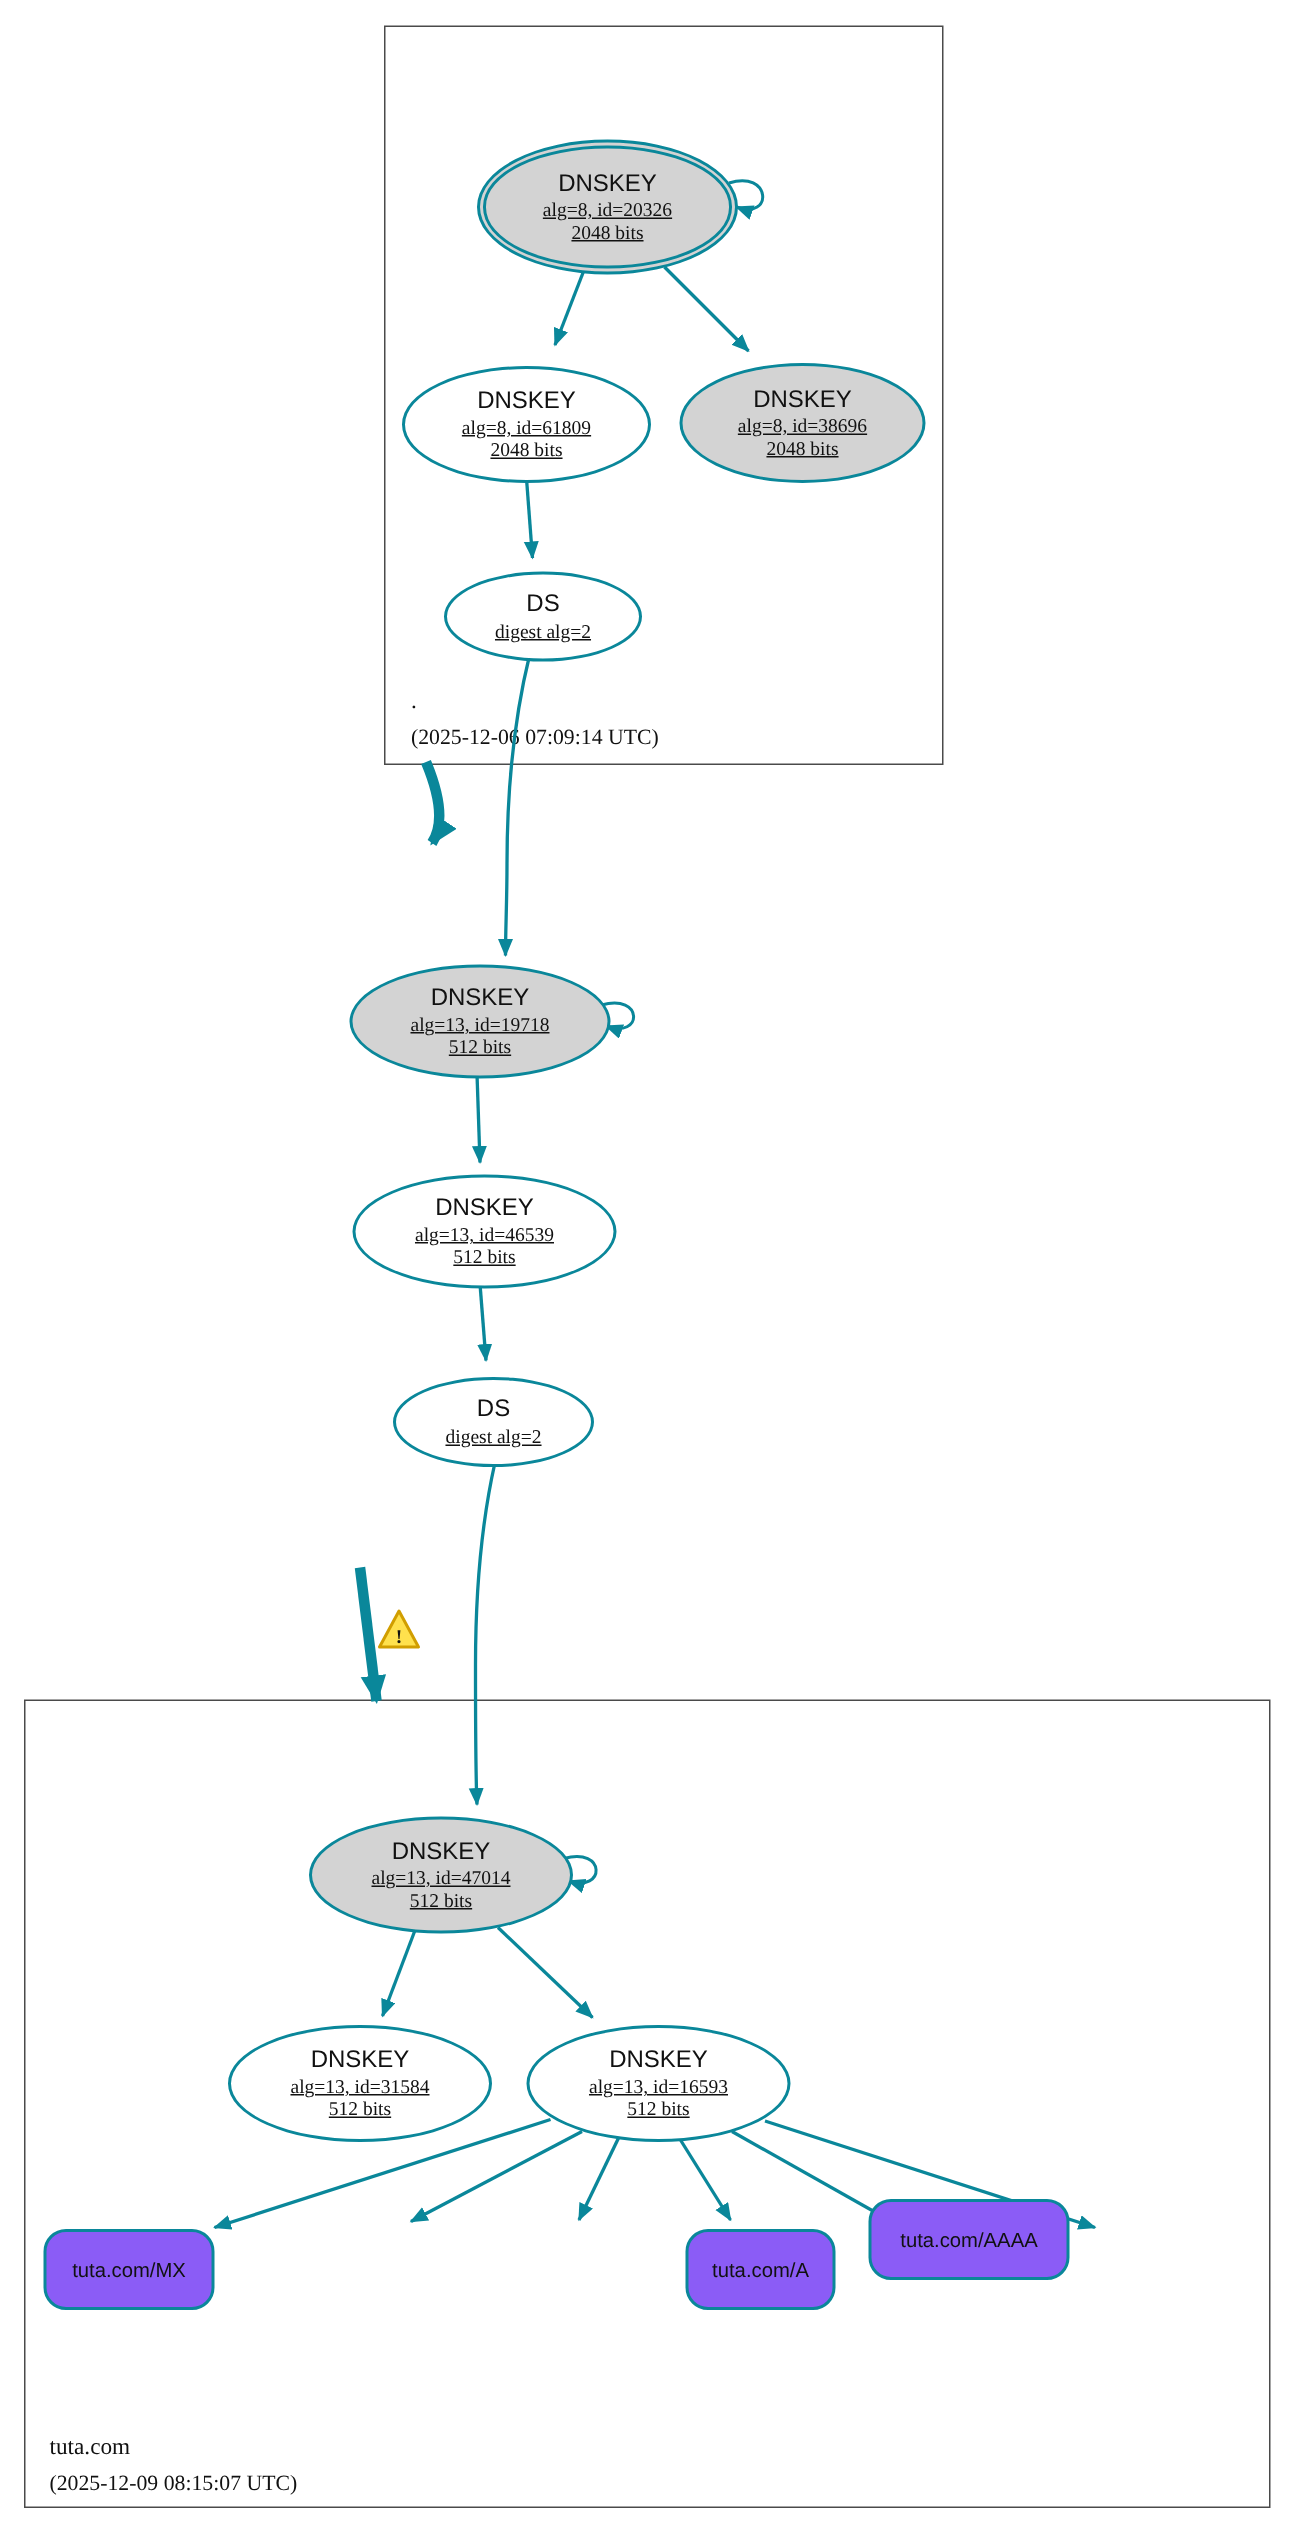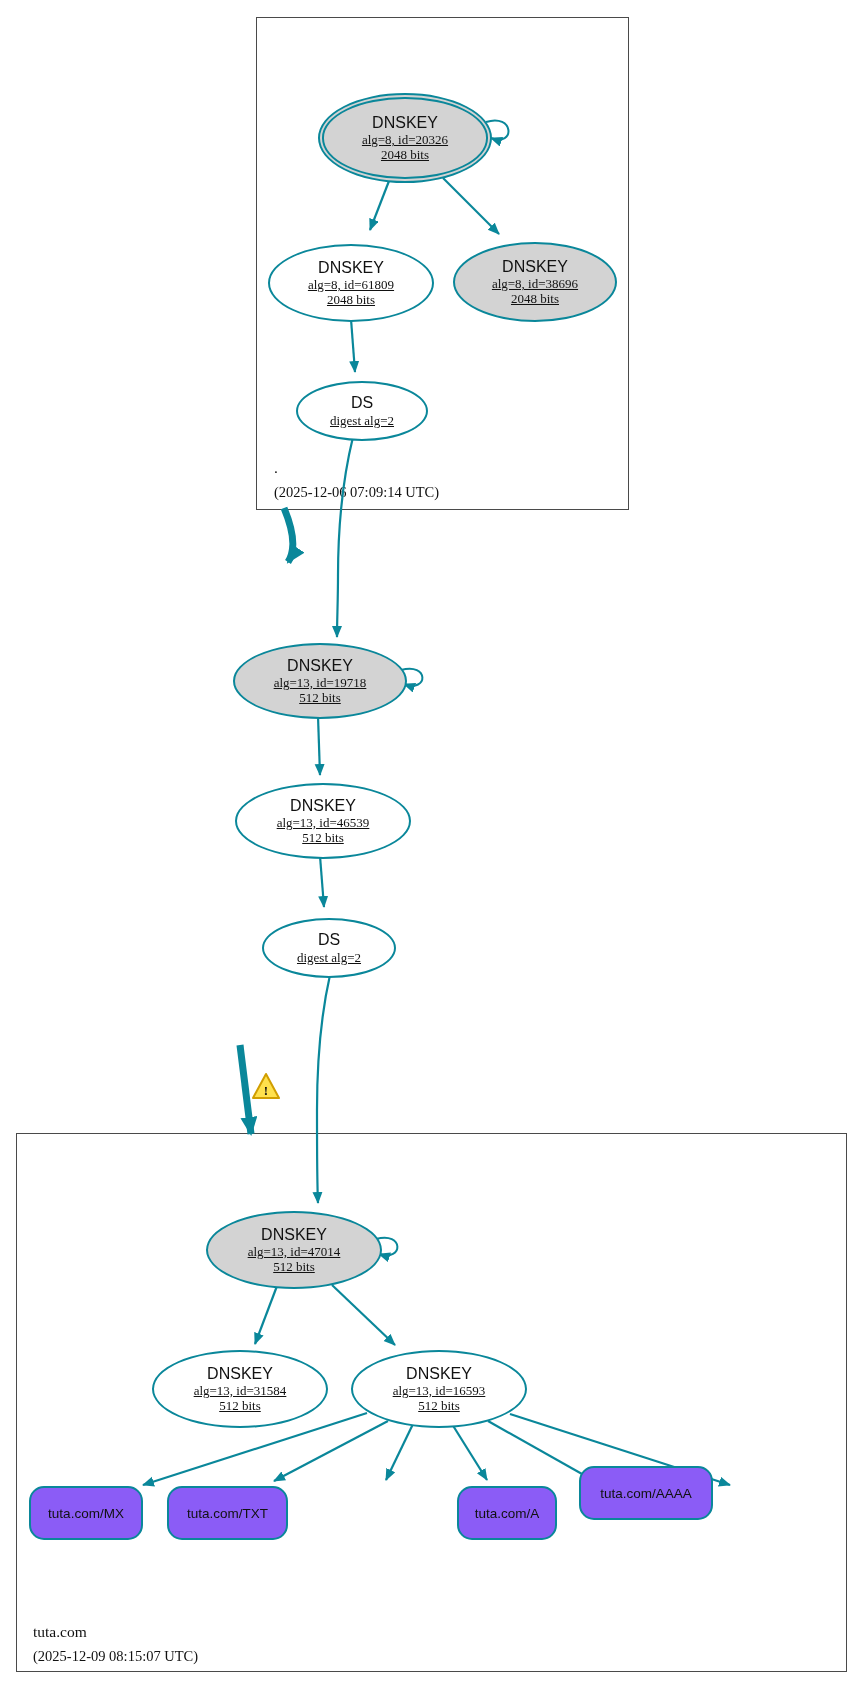--- a/index.html
+++ b/index.html
@@ -119,23 +119,20 @@
   </div>
   <div class="node" style="left:351px;top:1350px;width:172px;height:74px">
     <span class="t">DNSKEY</span>
     <span class="d">alg=13, id=16593</span>
     <span class="d">512 bits</span>
   </div>
 
   <div class="rrset" style="left:29px;top:1486px;width:110px;height:50px">
     <span>tuta.com/MX</span>
   </div>
-  <div class="rrset" style="left:167px;top:1486px;width:117px;height:50px">
-    <span>tuta.com/TXT</span>
-  </div>
   <div class="rrset" style="left:457px;top:1486px;width:96px;height:50px">
     <span>tuta.com/A</span>
   </div>
   <div class="rrset" style="left:579px;top:1466px;width:130px;height:50px">
     <span>tuta.com/AAAA</span>
   </div>
 
 </div>
 
 </body></html>

